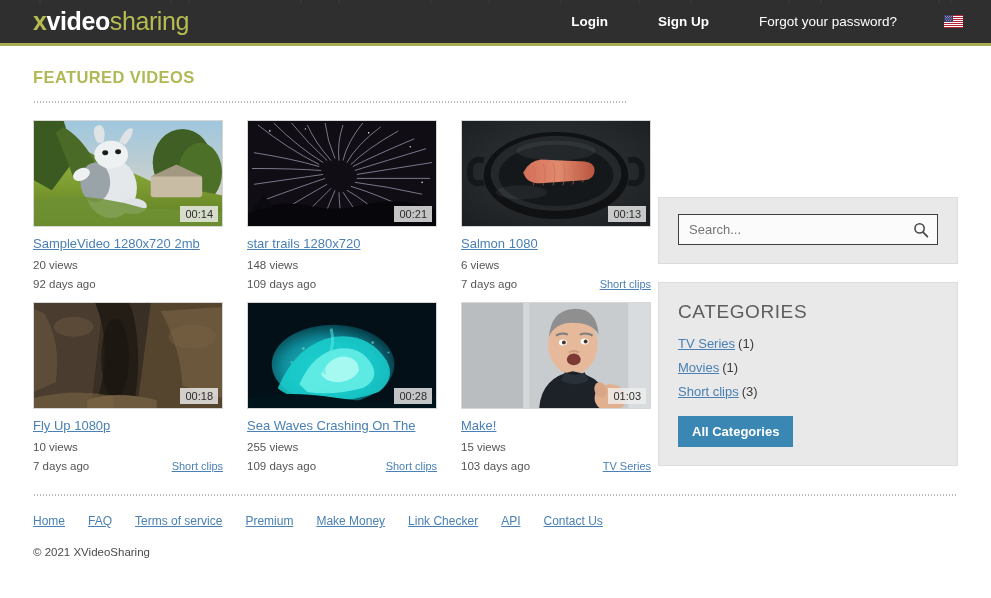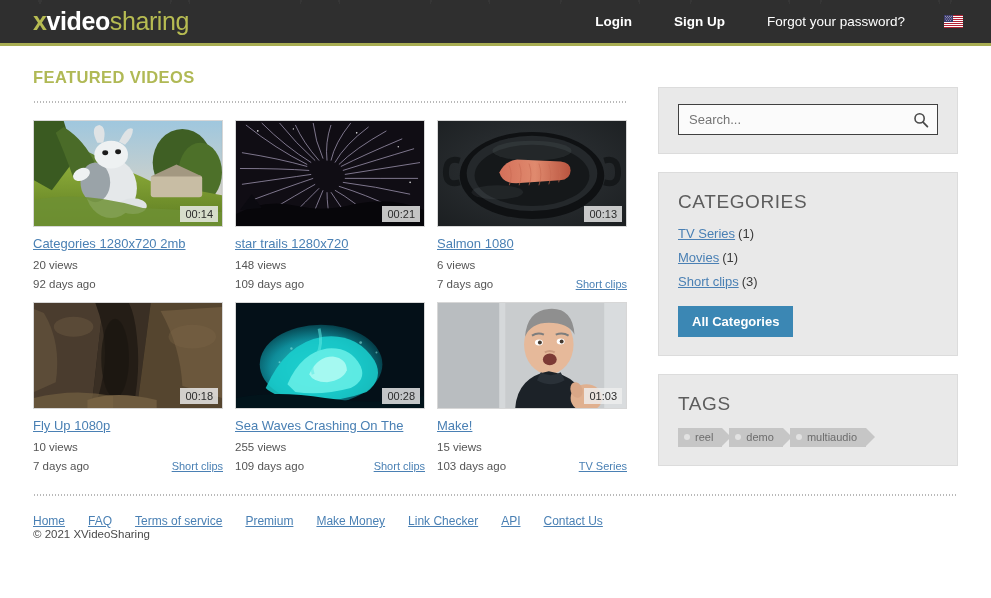--- a/index.html
+++ b/index.html
@@ -34,21 +34,21 @@
     line-height: 25px;
     letter-spacing: -0.4px;
     position: relative; z-index: 2;
   }
   #logo .lx { color: #b7bc52; font-weight: bold; }
   #logo .lvideo { color: #ffffff; font-weight: bold; margin-top: 24px; }
   #logo .lsharing { color: #b7bc52; font-weight: normal; }
 
   #topnav {
     margin-left: auto; margin-right: 22px;
-    display: flex; align-items: center; gap: 8px;
+    display: flex; align-items: center; gap: 16px;
     position: relative; z-index: 2;
   }
   #topnav a {
     color: #ffffff; text-decoration: none;
     font-size: 13.5px;
     padding: 0 17px;
     white-space: nowrap;
   }
   #topnav a.strong { font-weight: bold; }
   #flag {
@@ -82,21 +82,21 @@
   }
   .dotline {
     height: 2px;
     background-image: radial-gradient(circle, #b9b9b9 0.6px, transparent 0.8px);
     background-size: 3px 2px;
     background-repeat: repeat-x;
     margin-bottom: 17px;
   }
 
   
-  .vrow { display: flex; gap: 4px; }
+  .vrow { display: flex; gap: 16px; }
   .vitem { width: 198px; padding-right: 8px; margin-bottom: 12px; }
   .thumbWrap {
     position: relative;
     width: 190px; height: 107px;
     border: 1px solid #d7d7d7;
     background: #111;
     overflow: hidden;
   }
   .thumb { position:absolute; inset:0; }
   .dur {
@@ -213,20 +213,21 @@
   
   #footer { padding-top: 10px; }
   #footerLinks { display: flex; gap: 0; margin-top: 18px; }
   #footerLinks a {
     color: #4a80b4; text-decoration: underline;
     font-size: 12px;
     margin-right: 23px;
     white-space: nowrap;
   }
   #copyright {
+    margin-top: 18px;
     font-size: 11.5px;
     color: #4a4a4a;
   }
 </style>
 </head>
 <body>
 
 <div id="header">
   <div id="logo">
     <span class="lx">x</span><span class="lvideo">video</span><span class="lsharing">sharing</span>
@@ -301,21 +302,21 @@
               <ellipse cx="72" cy="32" rx="3" ry="2.5" fill="#1b1b1b"></ellipse>
               <ellipse cx="85" cy="31" rx="3" ry="2.5" fill="#1b1b1b"></ellipse>
               <path d="M64 22 Q56 6 66 4 Q74 6 70 22 Z" fill="#dfe3e5"></path>
               <path d="M86 21 Q94 4 100 8 Q100 16 92 24 Z" fill="#dfe3e5"></path>
               <ellipse cx="48" cy="54" rx="9" ry="6" fill="#eef1f2" transform="rotate(-25 48 54)"></ellipse>
               <ellipse cx="100" cy="86" rx="14" ry="8" fill="#dfe3e5"></ellipse>
               <path d="M0 80 Q50 70 110 88 L190 92 L190 107 L0 107 Z" fill="#6f9134" opacity="0.85"></path>
             </svg>
             <div class="dur">00:14</div>
           </div>
-          <a href="#" class="vtitle">Categories 1280x720 2mb</a>
+          <a href="#" class="vtitle">SampleVideo 1280x720 2mb</a>
           <div class="vmeta">20 views</div>
           <div class="vbottom">
             <span class="vdate">92 days ago</span>
             <a href="#" class="vcat"></a>
           </div>
         </div>
 
         <div class="vitem">
           <div class="thumbWrap">
             <svg class="thumb" viewBox="0 0 190 107" preserveAspectRatio="none">
@@ -529,28 +530,20 @@
         </div>
         <div class="catRow">
           <a href="#">Movies</a><span class="catCount">(1)</span>
         </div>
         <div class="catRow">
           <a href="#">Short clips</a><span class="catCount">(3)</span>
         </div>
         <button class="allCatBtn">All Categories</button>
       </div>
 
-      <div class="panel">
-        <div class="panelTitle">TAGS</div>
-        <div class="tagList">
-          <a href="#" class="tagChip">reel</a>
-          <a href="#" class="tagChip">demo</a>
-          <a href="#" class="tagChip">multiaudio</a>
-        </div>
-      </div>
     </div>
   </div>
 
   <div id="footer">
     <div class="dotline"></div>
     <div id="footerLinks">
       <a href="#">Home</a>
       <a href="#">FAQ</a>
       <a href="#">Terms of service</a>
       <a href="#">Premium</a>

